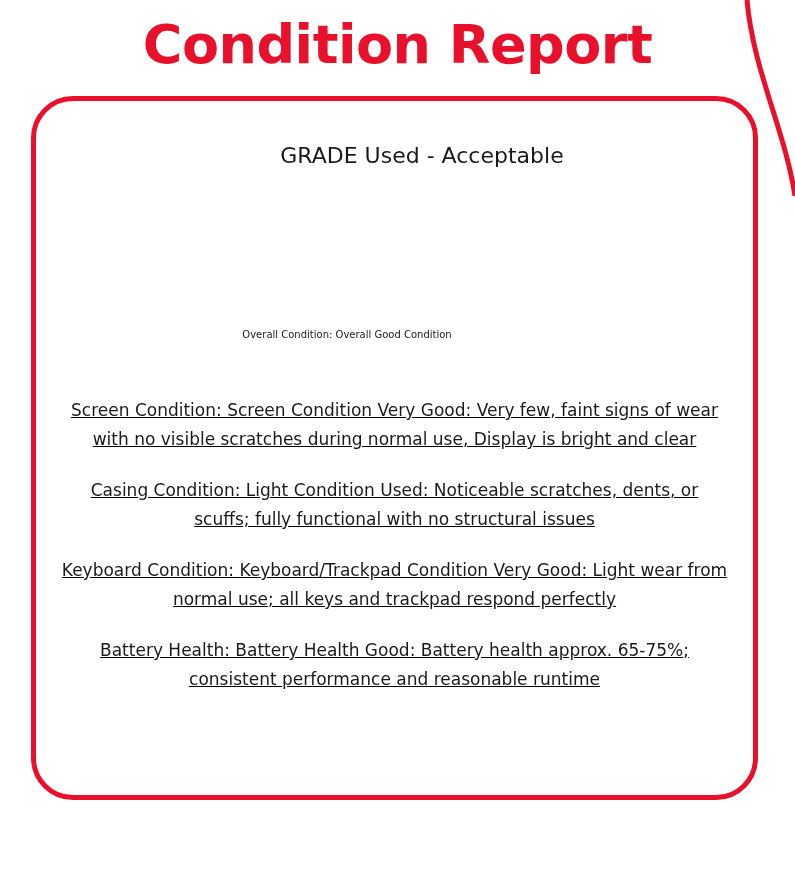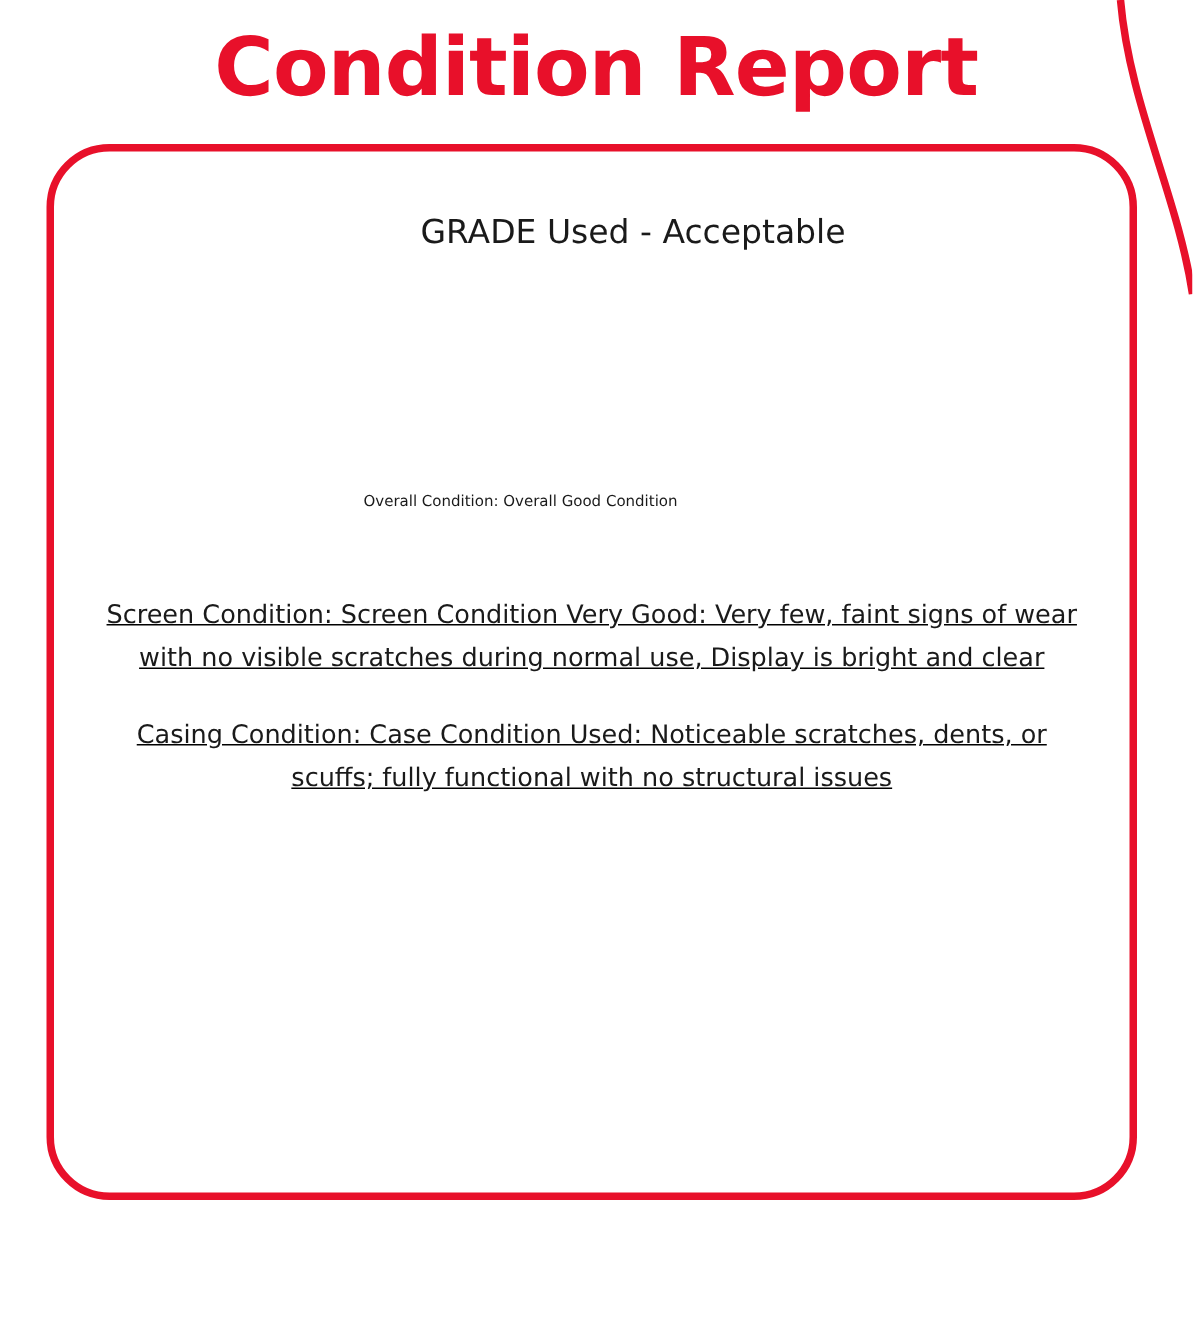--- a/index.html
+++ b/index.html
@@ -123,17 +123,19 @@
   <div class="frame"></div>
 
   <div class="content">
 
     <div class="grade">GRADE Used - Acceptable</div>
 
     <div class="overall">Overall Condition: Overall Good Condition</div>
 
     <div class="blocks">
       <div class="block">Screen Condition: Screen Condition Very Good: Very few, faint signs of wear with no visible scratches during normal use, Display is bright and clear</div>
-      <div class="block">Casing Condition: Case Condition Used: Noticeable scratches, dents, or scuffs; fully functional with no structural issues</div>
+      <div class="block">Casing Condition: Light Condition Used: Noticeable scratches, dents, or scuffs; fully functional with no structural issues</div>
+      <div class="block">Keyboard Condition: Keyboard/Trackpad Condition Very Good: Light wear from normal use; all keys and trackpad respond perfectly</div>
+      <div class="block">Battery Health: Battery Health Good: Battery health approx. 65-75%; consistent performance and reasonable runtime</div>
     </div>
 
   </div>
 </div>
 
 </body></html>

